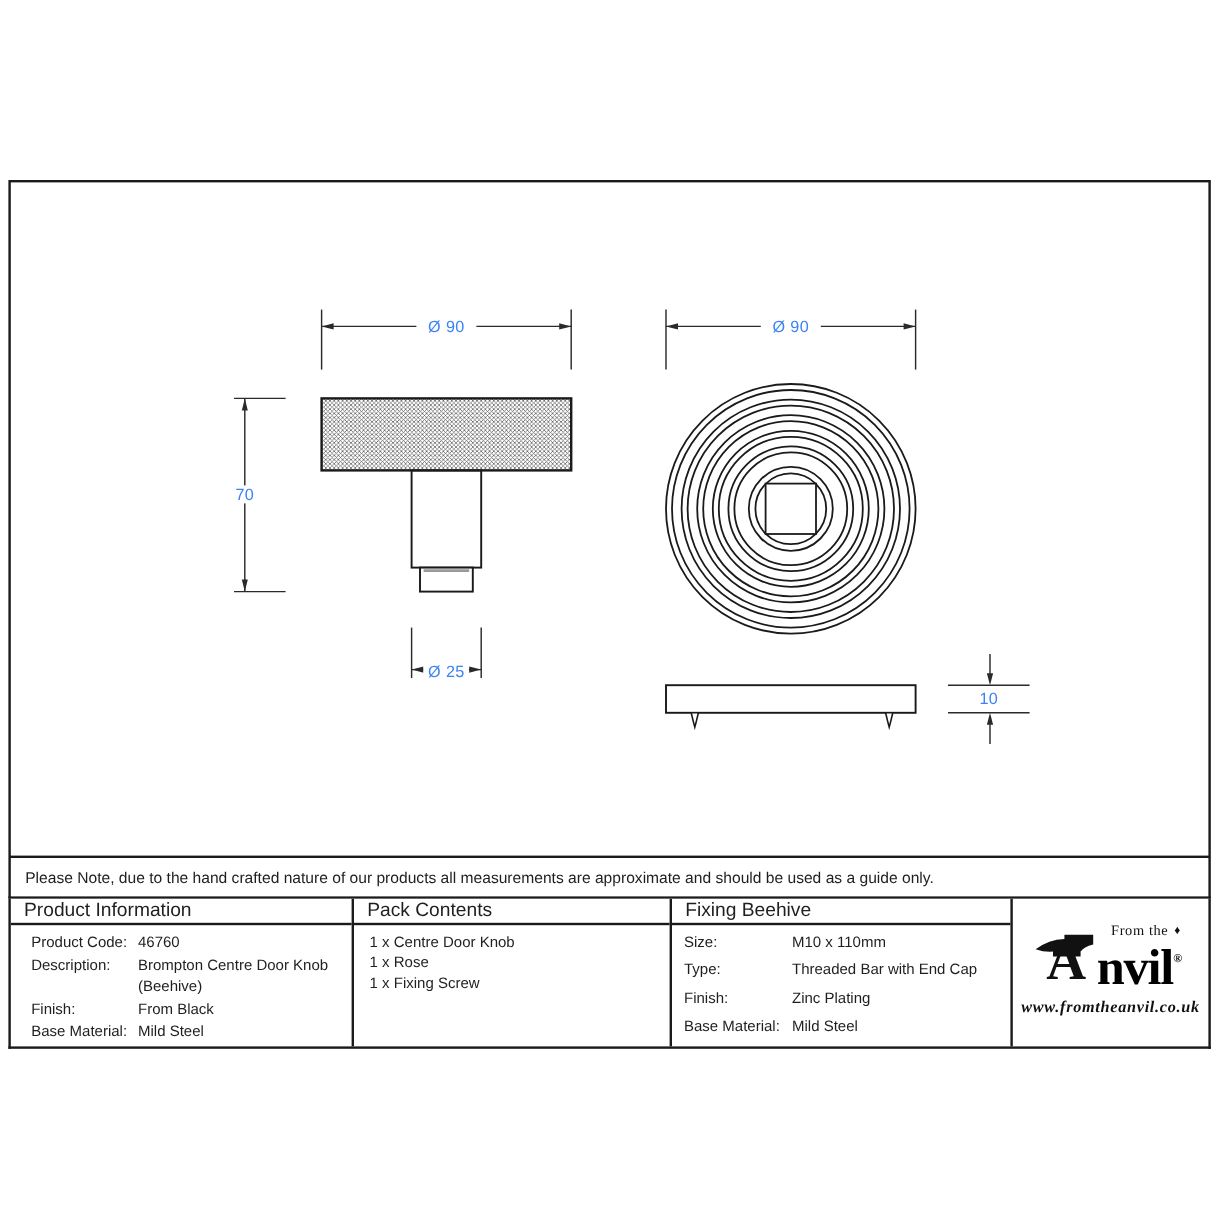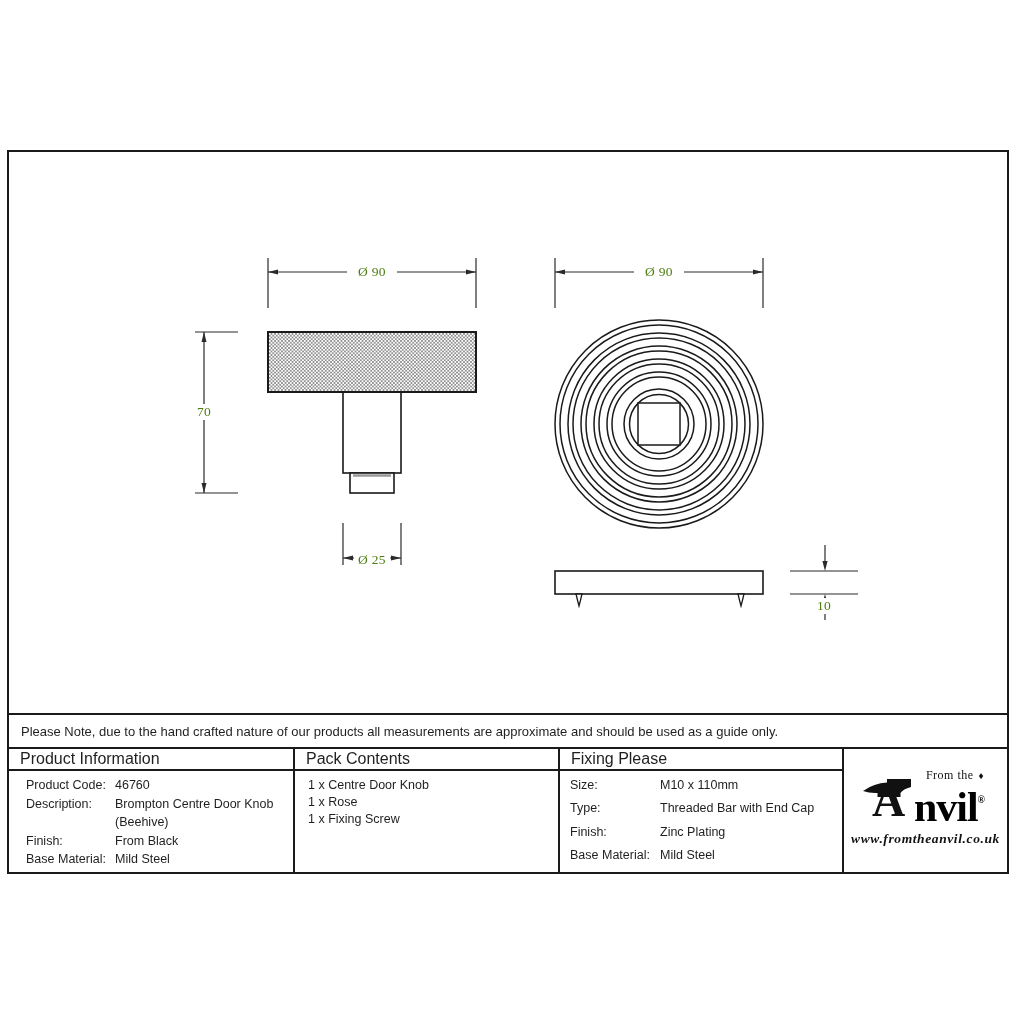--- a/index.html
+++ b/index.html
@@ -12,21 +12,21 @@
 
   
   .drawing-box {
     position:relative; width:1002px; height:565px;
     border:2px solid #1a1a1a; background:#ffffff;
   }
   .drawing-box svg { position:absolute; left:0; top:0; }
   .dim-label {
     position:absolute; transform:translate(-50%,-50%);
     background:#ffffff; padding:0 4px;
-    font-size:13.5px; letter-spacing:0.3px; color:#4d7c0f; white-space:nowrap;font-family:Liberation Serif, serif;
+    font-size:13.5px; letter-spacing:0.3px; color:#3b82f6; white-space:nowrap;
   }
 
   
   .note-row {
     width:1002px; height:34px; border:2px solid #1a1a1a; border-top:0;
     display:flex; align-items:center; padding-left:12px;
     font-size:13px; background:#ffffff;
   }
 
   
@@ -158,21 +158,21 @@
           <polygon points="816,419 813.4,409 818.6,409" stroke="none"></polygon>
           <line x1="816" y1="451" x2="816" y2="468"></line>
           <polygon points="816,442 813.4,452 818.6,452" stroke="none"></polygon>
         </g>
       </svg>
 
       <span class="dim-label" style="left:363px; top:120px;">Ø 90</span>
       <span class="dim-label" style="left:195px; top:260px;">70</span>
       <span class="dim-label" style="left:363px; top:408px;">Ø 25</span>
       <span class="dim-label" style="left:650px; top:120px;">Ø 90</span>
-      <span class="dim-label" style="left:815px; top:454px;">10</span>
+      <span class="dim-label" style="left:815px; top:430px;">10</span>
     </div>
 
     <div class="note-row">
       <span>Please Note, due to the hand crafted nature of our products all measurements are approximate and should be used as a guide only.</span>
     </div>
 
     <div class="spec-table">
 
       <div class="spec-col">
         <div class="col-header">Product Information</div>
@@ -193,21 +193,21 @@
       <div class="spec-col">
         <div class="col-header">Pack Contents</div>
         <div class="col-body plain-list">
           <div>1 x Centre Door Knob</div>
           <div>1 x Rose</div>
           <div>1 x Fixing Screw</div>
         </div>
       </div>
 
       <div class="spec-col">
-        <div class="col-header">Fixing Please</div>
+        <div class="col-header">Fixing Beehive</div>
         <div class="col-body kv-grid fix">
           <span>Size:</span>
           <span>M10 x 110mm</span>
           <span>Type:</span>
           <span>Threaded Bar with End Cap</span>
           <span>Finish:</span>
           <span>Zinc Plating</span>
           <span>Base Material:</span>
           <span>Mild Steel</span>
         </div>

